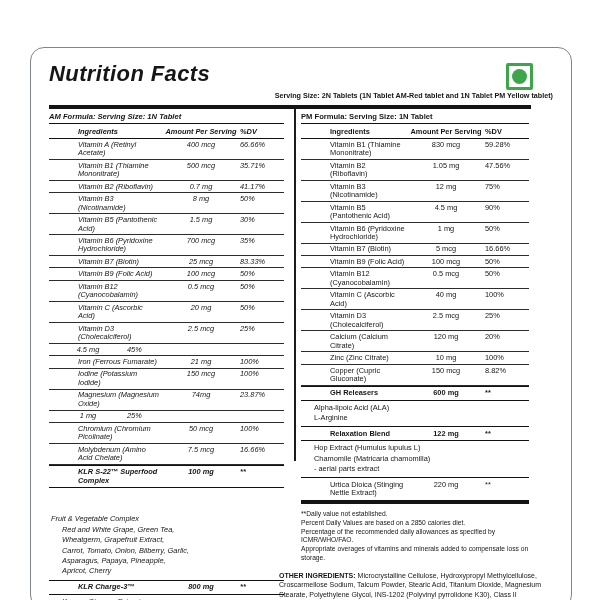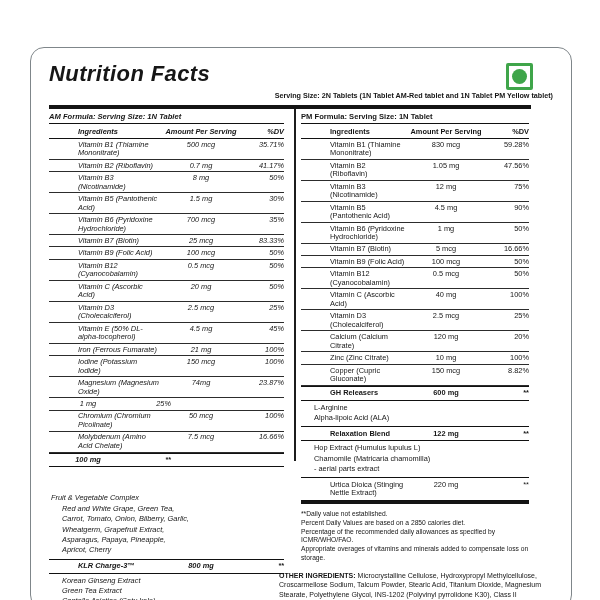--- a/index.html
+++ b/index.html
@@ -20,21 +20,21 @@
   #col-right{margin-left:17px;flex:1;}
   #col-divider{position:absolute;left:245px;top:0;width:1.6px;height:352px;background:#1c1c1c;}
   .tblwrap-right{width:228px;}
   
   .tbl-title{font-size:7.6px;font-weight:700;padding:3.2px 0 2.4px;border-bottom:1.4px solid #111;}
   .col-head{display:flex;font-size:7.4px;font-weight:700;padding:2.6px 0 2px;border-bottom:1px solid #111;}
   .row{display:flex;align-items:baseline;font-size:7.4px;line-height:8.6px;
     padding:1.8px 0 1px;border-bottom:1px solid #2c2c2c;}
   .c-name{flex:1;padding-right:2px;margin-left:29px;}
   .c-amt{width:78px;text-align:center;white-space:nowrap;}
-  .c-dv{width:44px;text-align:right;white-space:nowrap;}
+  .c-dv{width:44px;text-align:left;white-space:nowrap;}
   .section-row{border-top:1.1px solid #111;border-bottom:1.2px solid #111;padding:2.4px 0 1.8px;}
   .section-row.bold{font-weight:700;}
   .sub-block{font-size:7.4px;line-height:10.4px;padding:2px 0 3px;}
   .sub-heading{padding-left:2px;margin-top:24px;}
   .sub-item{padding-left:13px;}
   .thick-bar{height:3.2px;background:#141414;}
   
   .footnote{margin-top:6px;font-size:6.7px;line-height:8.8px;}
   
   #bottom-block{margin-left:-22px;width:274px;margin-top:8px;}
@@ -58,20 +58,25 @@
   <div id="cols">
     <div id="col-left">
       <div id="am-table">
           <div class="tbl-title">AM Formula: Serving Size: 1N Tablet</div>
           <div class="col-head">
             <span class="c-name">Ingredients</span>
             <span class="c-amt">Amount Per Serving</span>
             <span class="c-dv">%DV</span>
           </div>
           <div class="row">
+            <span class="c-name">Vitamin A (Retinyl Acetate)</span>
+            <span class="c-amt">400 mcg</span>
+            <span class="c-dv">66.66%</span>
+          </div>
+          <div class="row">
             <span class="c-name">Vitamin B1 (Thiamine Mononitrate)</span>
             <span class="c-amt">500 mcg</span>
             <span class="c-dv">35.71%</span>
           </div>
           <div class="row">
             <span class="c-name">Vitamin B2 (Riboflavin)</span>
             <span class="c-amt">0.7 mg</span>
             <span class="c-dv">41.17%</span>
           </div>
           <div class="row">
@@ -108,21 +113,20 @@
             <span class="c-name">Vitamin C (Ascorbic Acid)</span>
             <span class="c-amt">20 mg</span>
             <span class="c-dv">50%</span>
           </div>
           <div class="row">
             <span class="c-name">Vitamin D3 (Cholecalciferol)</span>
             <span class="c-amt">2.5 mcg</span>
             <span class="c-dv">25%</span>
           </div>
           <div class="row">
-            <span class="c-name">Vitamin E (50% DL-alpha-tocopherol)</span>
             <span class="c-amt">4.5 mg</span>
             <span class="c-dv">45%</span>
           </div>
           <div class="row">
             <span class="c-name">Iron (Ferrous Fumarate)</span>
             <span class="c-amt">21 mg</span>
             <span class="c-dv">100%</span>
           </div>
           <div class="row">
             <span class="c-name">Iodine (Potassium Iodide)</span>
@@ -142,28 +146,29 @@
             <span class="c-name">Chromium (Chromium Picolinate)</span>
             <span class="c-amt">50 mcg</span>
             <span class="c-dv">100%</span>
           </div>
           <div class="row">
             <span class="c-name">Molybdenum (Amino Acid Chelate)</span>
             <span class="c-amt">7.5 mcg</span>
             <span class="c-dv">16.66%</span>
           </div>
           <div class="row section-row bold">
+            <span class="c-name">KLR S-22™ Superfood Complex</span>
             <span class="c-amt">100 mg</span>
             <span class="c-dv">**</span>
           </div>
           <div class="sub-block">
             <div class="sub-heading">Fruit &amp; Vegetable Complex</div>
             <div class="sub-item">Red and White Grape, Green Tea,</div>
+            <div class="sub-item">Wheatgerm,  Grapefruit Extract,</div>
             <div class="sub-item">Carrot, Tomato, Onion, Bilberry, Garlic,</div>
-            <div class="sub-item">Wheatgerm,  Grapefruit Extract,</div>
             <div class="sub-item">Asparagus, Papaya, Pineapple,</div>
             <div class="sub-item">Apricot, Cherry</div>
           </div>
           <div class="row section-row bold">
             <span class="c-name">KLR Charge-3™</span>
             <span class="c-amt">800 mg</span>
             <span class="c-dv">**</span>
           </div>
           <div class="sub-block">
             <div class="sub-item">Korean Ginseng Extract</div>
@@ -250,22 +255,22 @@
               <span class="c-name">Copper (Cupric Gluconate)</span>
               <span class="c-amt">150 mcg</span>
               <span class="c-dv">8.82%</span>
             </div>
             <div class="row section-row bold">
               <span class="c-name">GH Releasers</span>
               <span class="c-amt">600 mg</span>
               <span class="c-dv">**</span>
             </div>
             <div class="sub-block">
+              <div class="sub-item">Alpha-lipoic Acid (ALA)</div>
               <div class="sub-item">L-Arginine</div>
-              <div class="sub-item">Alpha-lipoic Acid (ALA)</div>
             </div>
             <div class="row section-row bold">
               <span class="c-name">Relaxation Blend</span>
               <span class="c-amt">122 mg</span>
               <span class="c-dv">**</span>
             </div>
             <div class="sub-block">
               <div class="sub-item">Hop Extract (Humulus lupulus L)</div>
               <div class="sub-item">Chamomile (Matricaria chamomilla)</div>
               <div class="sub-item">- aerial parts extract</div>

